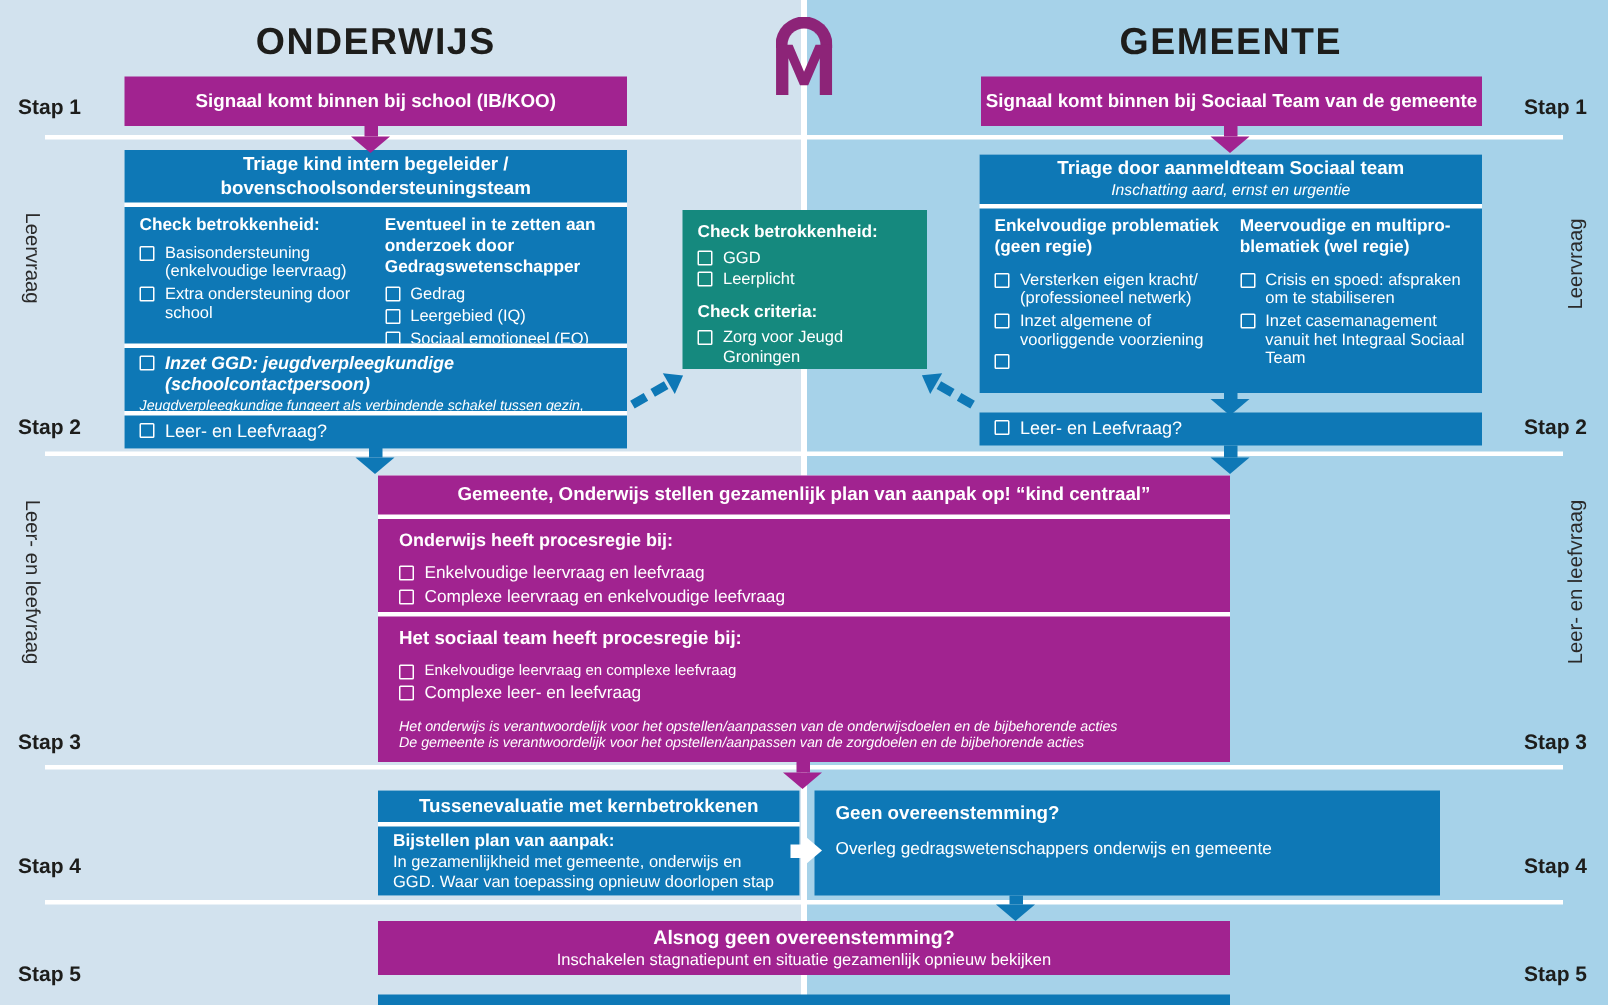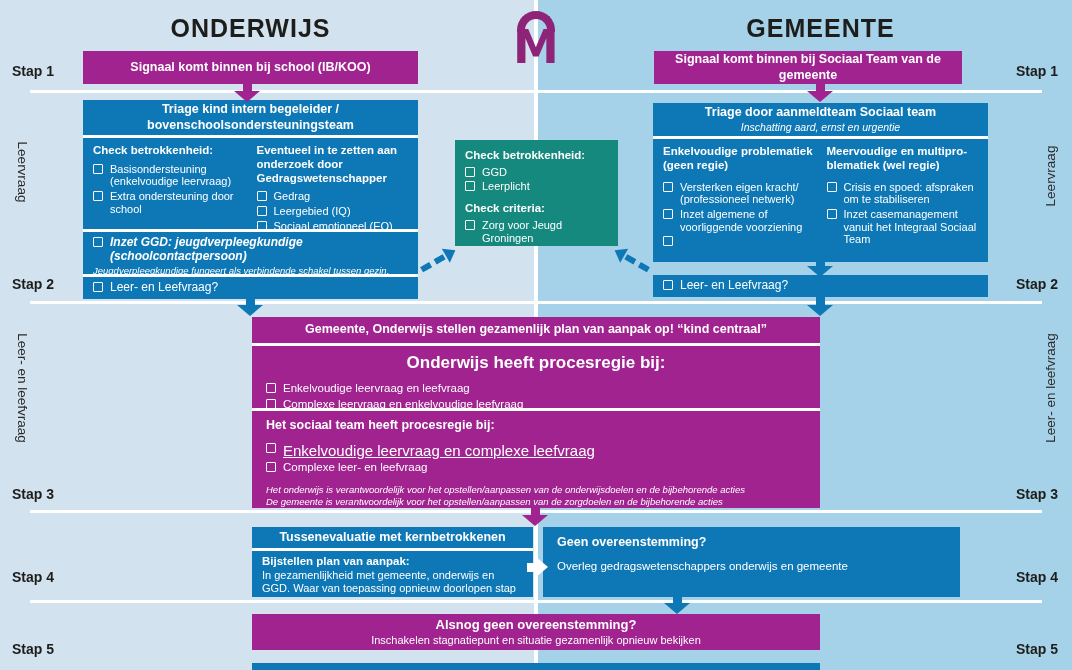--- a/index.html
+++ b/index.html
@@ -91,21 +91,21 @@
   <div class="stap" style="left:1016px;top:641px;">Stap 5</div>
 
   <div class="rot" style="left:22px;top:172px;">Leervraag</div>
   <div class="rot" style="left:22px;top:388px;">Leer- en leefvraag</div>
   <div class="rot ccw" style="left:1050px;top:176px;">Leervraag</div>
   <div class="rot ccw" style="left:1050px;top:388px;">Leer- en leefvraag</div>
 
   <div class="bx mag abs hdr-c" style="left:83px;top:51px;width:335px;height:33px;">
     <span>Signaal komt binnen bij school (IB/KOO)</span>
   </div>
-  <div class="bx mag abs hdr-c" style="left:654px;top:51px;width:308px;height:33px;align-items:center;">
+  <div class="bx mag abs hdr-c" style="left:654px;top:51px;width:334px;height:33px;align-items:center;">
     <span>Signaal komt binnen bij Sociaal Team van de gemeente</span>
   </div>
 
   <div class="stack" style="left:83px;top:100px;width:335px;">
     <div class="bx blue hdr-c" style="height:35px;">
       <span>Triage kind intern begeleider /</span>
       <span>bovenschoolsondersteuningsteam</span>
     </div>
     <div class="bx blue pad cols" style="height:91px;">
       <div class="col">
@@ -218,36 +218,36 @@
         </div>
 
     </div>
   </div>
 
   <div class="stack" style="left:252px;top:317px;width:568px;">
     <div class="bx mag hdr-c" style="height:26px;">
       <span>Gemeente, Onderwijs stellen gezamenlijk plan van aanpak op! “kind centraal”</span>
     </div>
     <div class="bx mag" style="height:62px;padding:7px 14px;">
-      <div class="bh" style="font-size:17px;text-align:center;">Onderwijs heeft procesregie bij:</div>
+      <div class="bh" style="font-size:12px;">Onderwijs heeft procesregie bij:</div>
       <div class="list" style="margin-top:9px;">
         <div class="it" style="font-size:11.5px;">
             <span class="cb"></span>
             <span>Enkelvoudige leervraag en leefvraag</span>
           </div>
         <div class="it" style="font-size:11.5px;">
             <span class="cb"></span>
             <span>Complexe leervraag en enkelvoudige leefvraag</span>
           </div>
       </div>
     </div>
     <div class="bx mag" style="height:97px;padding:7px 14px;">
       <div class="bh" style="font-size:12.5px;">Het sociaal team heeft procesregie bij:</div>
       <div class="list" style="margin-top:9px;">
-        <div class="it" style="font-size:15px;text-decoration:underline;">
+        <div class="it" style="font-size:10px;">
             <span class="cb"></span>
             <span>Enkelvoudige leervraag en complexe leefvraag</span>
           </div>
         <div class="it" style="font-size:11.5px;">
             <span class="cb"></span>
             <span>Complexe leer- en leefvraag</span>
           </div>
       </div>
       <div class="note-i" style="margin-top:10px;">Het onderwijs is verantwoordelijk voor het opstellen/aanpassen van de onderwijsdoelen en de bijbehorende acties</div>
       <div class="note-i">De gemeente is verantwoordelijk voor het opstellen/aanpassen van de zorgdoelen en de bijbehorende acties</div>

